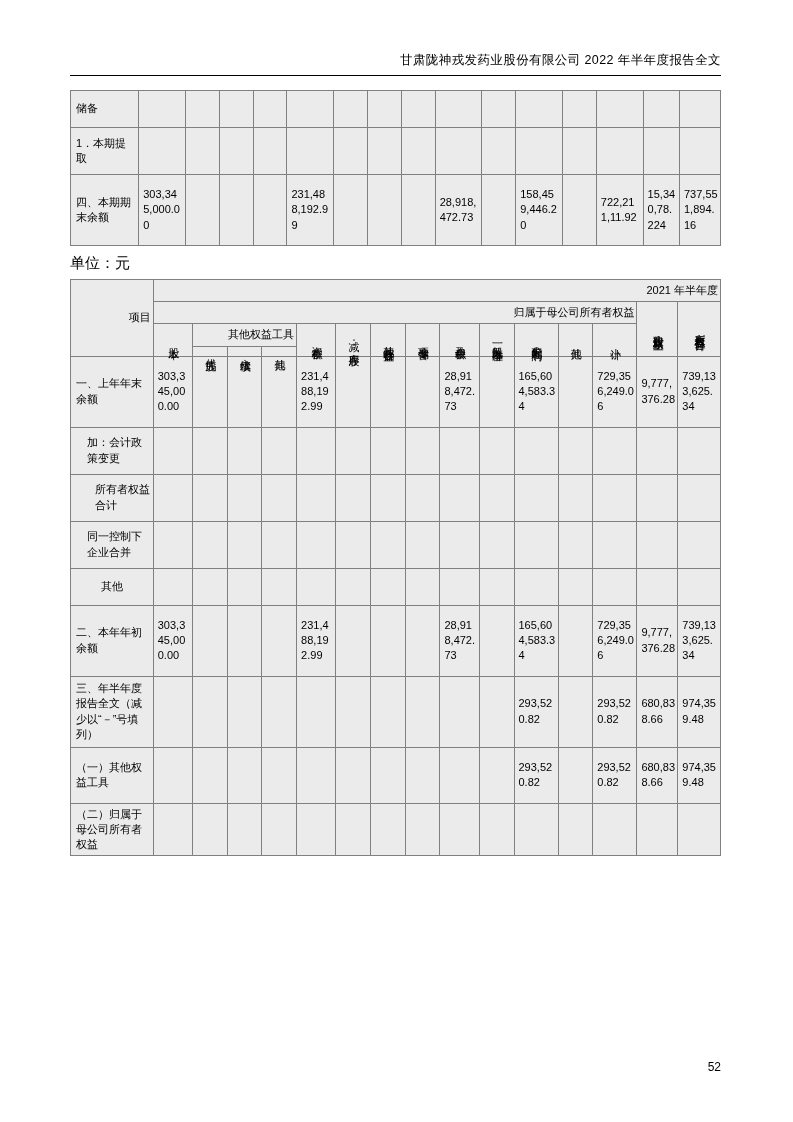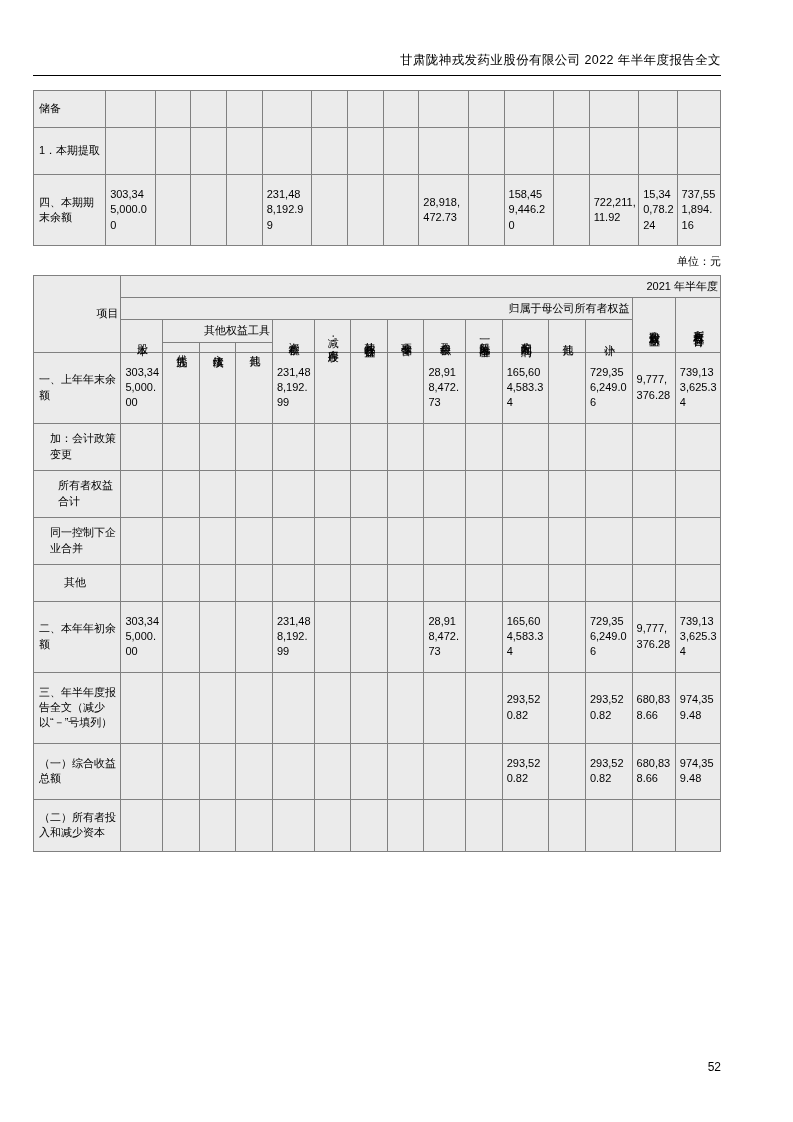--- a/index.html
+++ b/index.html
@@ -7,21 +7,21 @@
     width:793px;
     background:#ffffff;
     font-family:"Liberation Serif","DejaVu Serif",serif;
     color:#000;
   }
   .page{
     position:relative;
     width:793px;
     min-height:1122px;
     box-sizing:border-box;
-    padding:52px 72px 40px 33px;
+    padding:52px 72px 40px 70px;
     border-radius:31px;
   }
   
   .doc-header{
     text-align:right;
     font-size:12.5px;
     font-family:"Liberation Sans","DejaVu Sans",sans-serif;
     letter-spacing:.4px;
     padding-bottom:6px;
   }
@@ -58,23 +58,23 @@
   th{
     text-align:right;
   }
   .tbl-top td{height:26px;}
   .caption-line{
     font-size:12px;
     font-family:"Liberation Sans","DejaVu Sans",sans-serif;
     margin:12px 0 4px 4px;
   }
   .unit-line{
-    font-size:11px;
+    font-size:15px;
     font-family:"Liberation Sans","DejaVu Sans",sans-serif;
-    text-align:right;
+    text-align:left;
     margin:8px 0 6px 0;
   }
   .vert{
     writing-mode:vertical-rl;
     text-orientation:upright;
     letter-spacing:1px;
     margin:0 auto;
     display:block;
     line-height:1.05;
   }
@@ -385,40 +385,40 @@
         <td></td>
           <td></td>
         <td class="num">293,520.82</td>
         <td></td>
         <td class="num">293,520.82</td>
         <td class="num">680,838.66</td>
         <td class="num">974,359.48</td>
       </tr>
 
       <tr class="row-mid" style="height:56px">
-        <td class="lbl">（一）综合收益总额</td>
+        <td class="lbl">（一）其他权益工具</td>
         <td></td>
           <td></td>
         <td></td>
           <td></td>
         <td></td>
           <td></td>
         <td></td>
           <td></td>
         <td></td>
           <td></td>
         <td class="num">293,520.82</td>
         <td></td>
         <td class="num">293,520.82</td>
         <td class="num">680,838.66</td>
         <td class="num">974,359.48</td>
       </tr>
 
       <tr class="row-mid" style="height:52px">
-        <td class="lbl">（二）所有者投入和减少资本</td>
+        <td class="lbl">（二）归属于母公司所有者权益</td>
         <td></td>
           <td></td>
         <td></td>
           <td></td>
         <td></td>
           <td></td>
         <td></td>
           <td></td>
         <td></td>
           <td></td>

